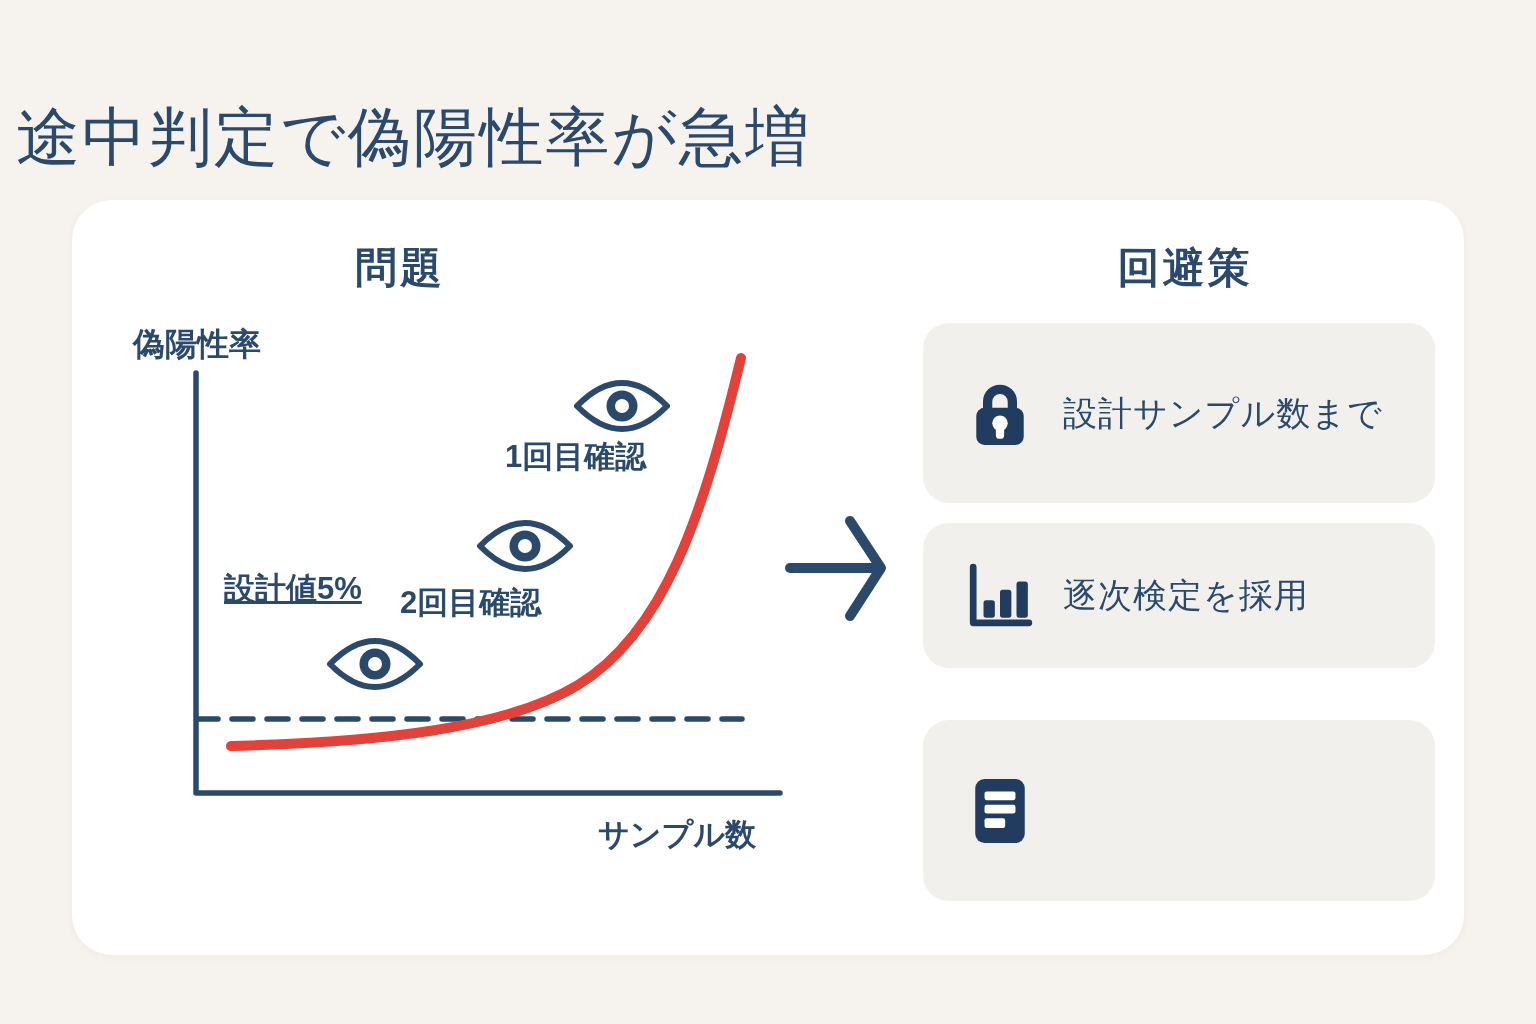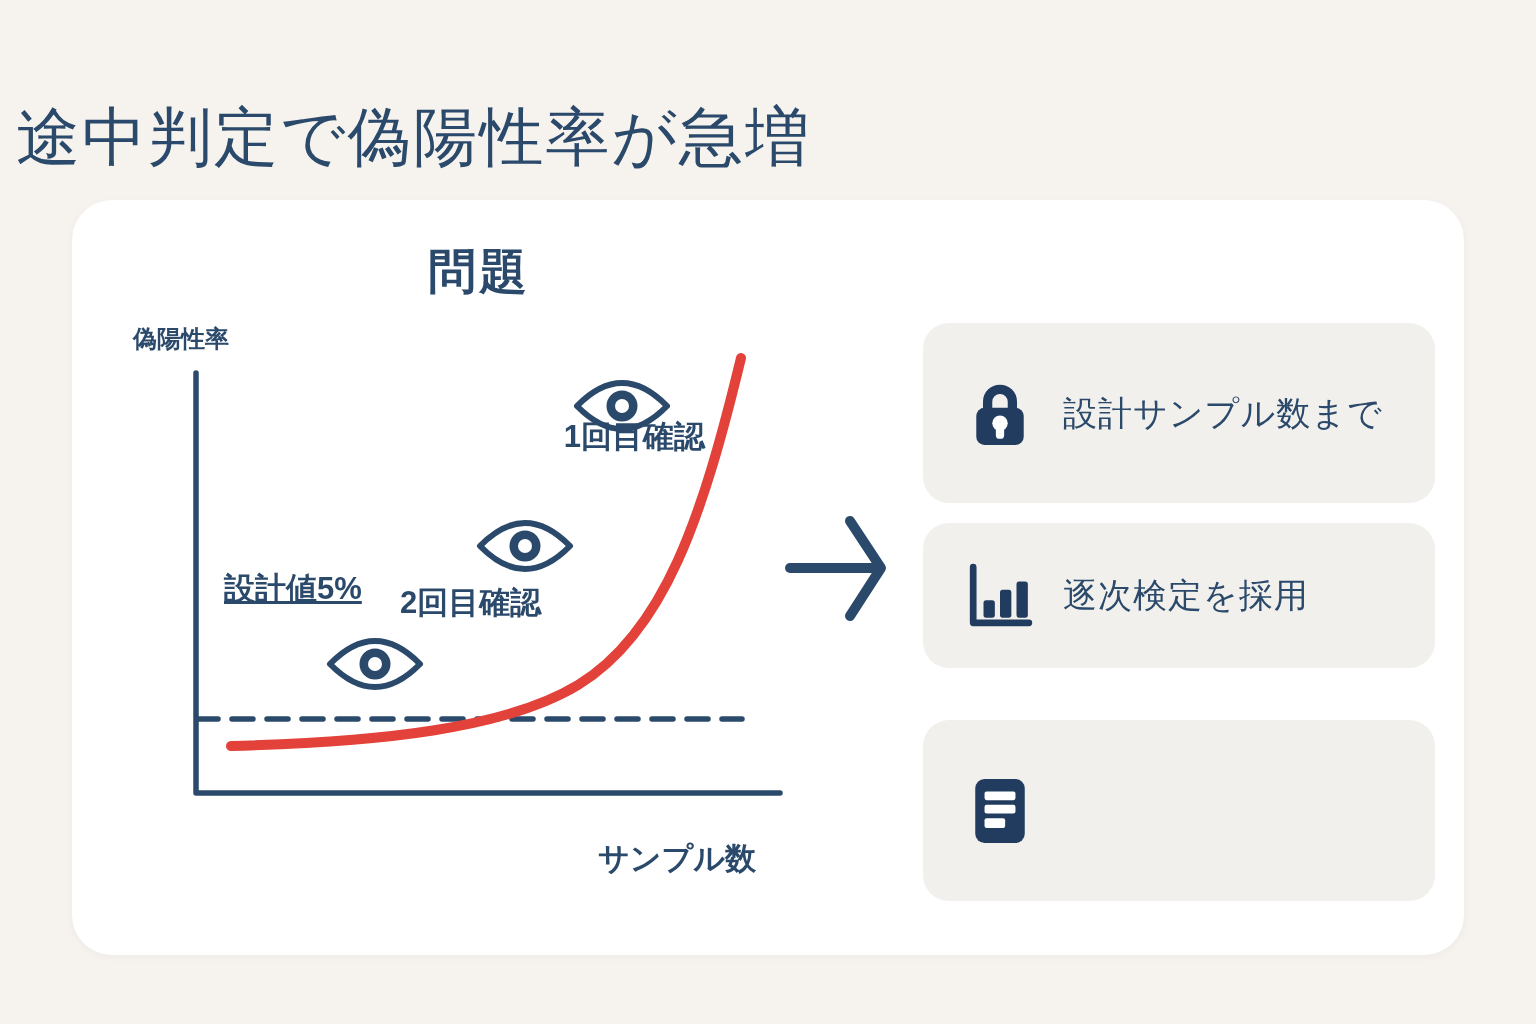--- a/index.html
+++ b/index.html
@@ -13,52 +13,53 @@
   html,body{margin:0;padding:0;}
   body{background:var(--bg);font-family:"Liberation Sans",sans-serif;}
   .canvas{position:relative;width:1536px;height:1024px;background:var(--bg);overflow:hidden;}
 
   .title{position:absolute;top:78px;left:0;width:100%;margin:16px;text-align:left;
          font-size:64px;font-weight:400;color:var(--navy);letter-spacing:2px;}
 
   .panel{position:absolute;left:72px;top:200px;width:1392px;height:755px;
          background:var(--panel);border-radius:40px;box-shadow:0 2px 8px rgba(40,60,90,0.04);}
 
-  .section-heading{position:absolute;margin:0;font-size:48px;font-weight:800;
-                   color:var(--navy);text-align:right;letter-spacing:3px;}
+  .section-heading{position:absolute;margin:0;font-size:42px;font-weight:800;
+                   color:var(--navy);text-align:center;letter-spacing:3px;}
   .heading-problem{left:270px;top:240px;width:260px;}
   .heading-solutions{left:1055px;top:240px;width:260px;}
 
   .overlay{position:absolute;left:0;top:0;width:1536px;height:1024px;pointer-events:none;}
 
   .chart-label{position:absolute;color:var(--navy);font-weight:700;font-size:31px;white-space:nowrap;}
-  .ylabel{left:133px;top:323px;font-size:24px;}
-  .xlabel{left:577px;top:814px;width:200px;text-align:center;margin-top:24px;}
+  .ylabel{left:133px;top:323px;font-size:32px;}
+  .xlabel{left:577px;top:814px;width:200px;text-align:center;}
   .threshold-label{left:224px;top:568px;text-decoration:underline;}
-  .cp1-label{left:505px;top:416px;width:200px;text-align:right;}
+  .cp1-label{left:505px;top:436px;width:200px;text-align:left;}
   .cp2-label{left:400px;top:582px;width:200px;}
 
   .card{position:absolute;left:923px;width:512px;background:var(--card);border-radius:26px;
         display:flex;align-items:center;box-sizing:border-box;padding:0 28px 0 44px;}
   .card-1{top:323px;height:180px;}
   .card-2{top:523px;height:145px;}
   .card-3{top:720px;height:181px;}
   .card-icon{width:66px;height:66px;flex:0 0 66px;margin-right:30px;}
   .card-text{font-size:34px;font-weight:400;color:var(--navy);line-height:45px;letter-spacing:1px;}
 </style>
 </head>
 <body>
 
 <div class="canvas">
 
   <h1 class="title">途中判定で偽陽性率が急増</h1>
 
   <div class="panel"></div>
 
   <h2 class="section-heading heading-problem">問題</h2>
+  <h2 class="section-heading heading-solutions">回避策</h2>
 
   <div class="card card-1">
     <svg class="card-icon" viewBox="0 0 64 64">
       <path d="M20 32 V21 a12 12 0 0 1 24 0 V32" fill="none" stroke="#213c5e" stroke-width="9"></path>
       <rect x="9" y="27" width="46" height="36" rx="8" fill="#213c5e"></rect>
       <circle cx="32" cy="42" r="7.5" fill="#ffffff"></circle>
       <rect x="28" y="44" width="8" height="13" rx="3.5" fill="#ffffff"></rect>
     </svg>
     <div class="card-text">
       <span>設計サンプル数まで</span><br>

